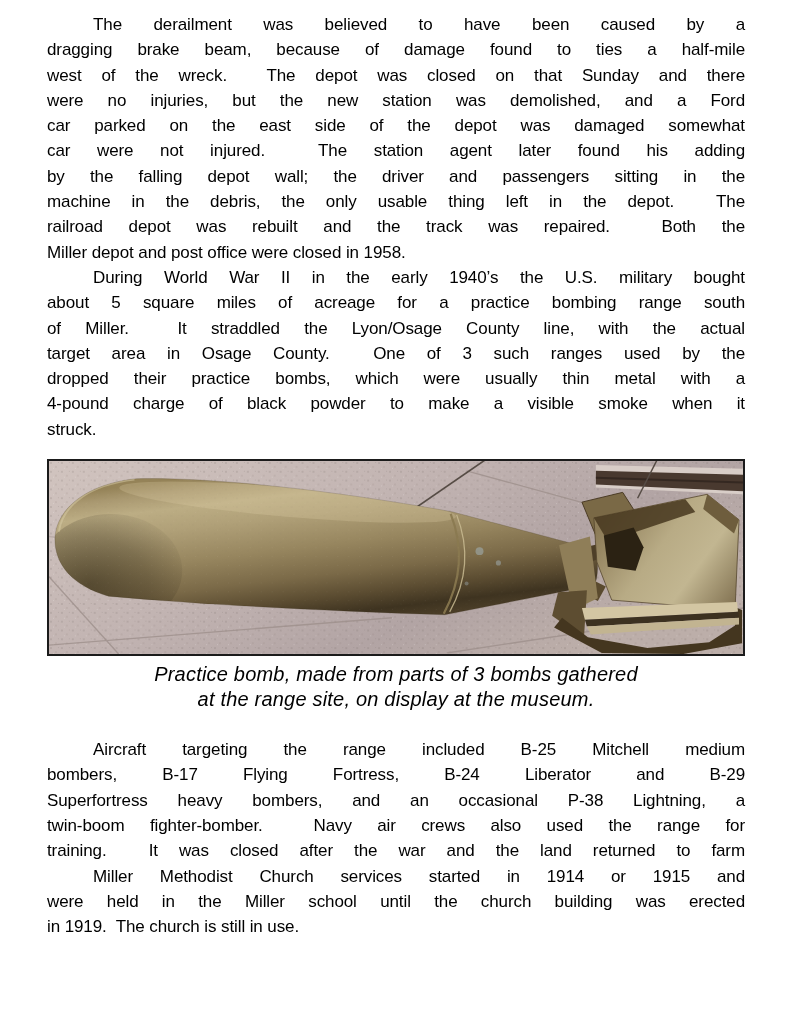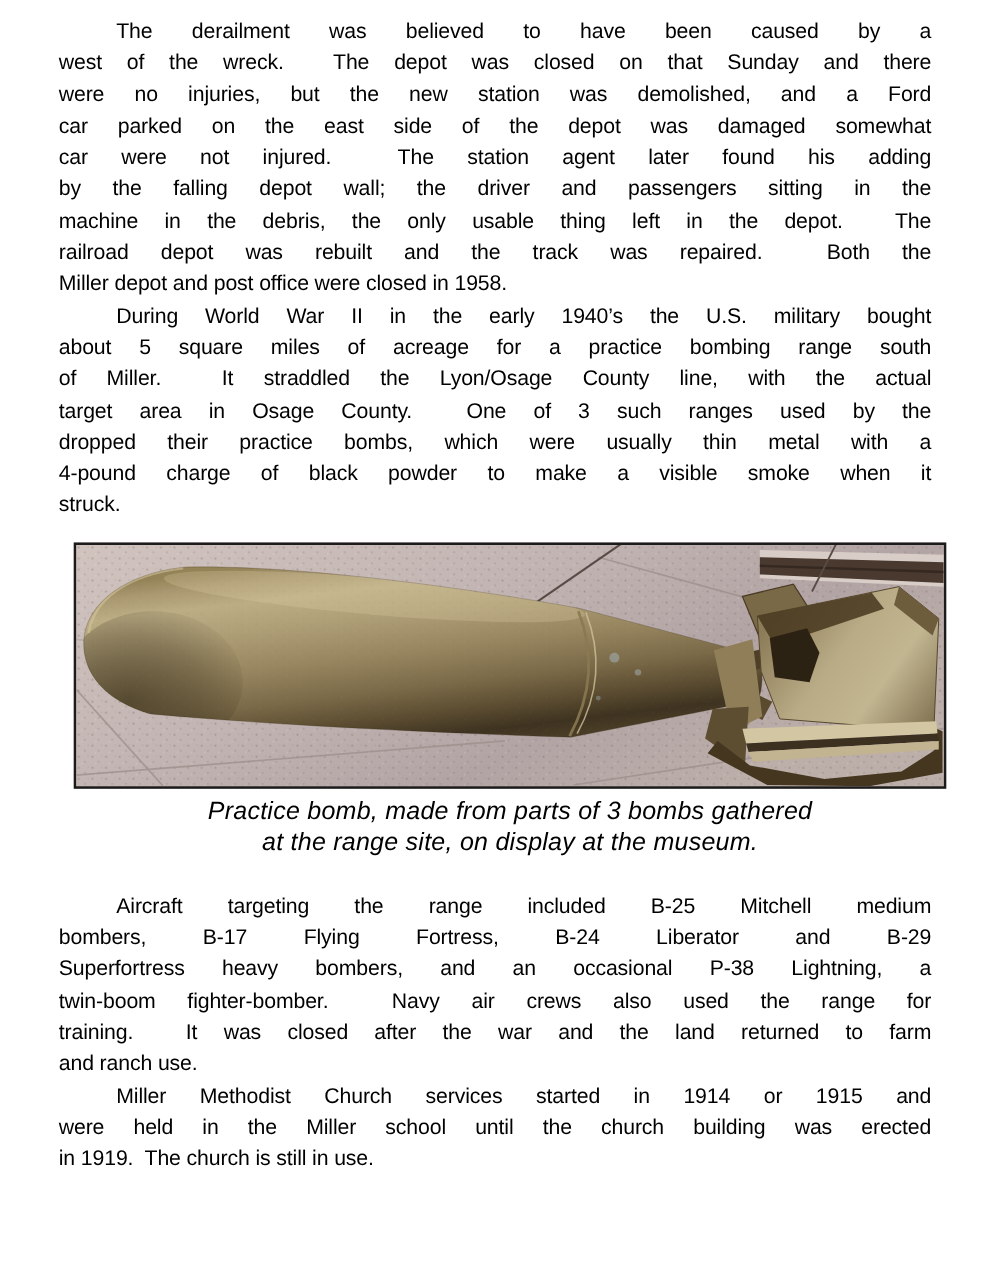--- a/index.html
+++ b/index.html
@@ -12,21 +12,21 @@
     width: 791px; height: 1023px;
     padding: 12px 46px 0 47px;
     background: #ffffff;
     color: #000000;
   }
   .text-block { font-size: 17px; line-height: 25.3px; font-weight: 400; letter-spacing: -0.1px; }
   .line { text-align: justify; text-align-last: justify; }
   .line.first { text-indent: 46px; }
   .line.last { text-align-last: left; }
 
-  .figure { margin: 17px 0 0 12px; padding: 0; }
+  .figure { margin: 17px 0 0 0; padding: 0; }
   .photo {
     width: 698px; height: 197px;
     border: 2px solid #1b1b1b;
     box-sizing: border-box;
     background: #c2b4b1;
   }
   .photo svg { display: block; width: 100%; height: 100%; }
   .caption {
     margin-top: 6px;
     width: 698px;
@@ -36,20 +36,21 @@
   }
   .text-block.bottom { margin-top: 25px; }
 </style>
 </head>
 <body>
 
 <div class="page">
 
   <section class="text-block">
       <div class="line first">The derailment was believed to have been caused by a</div>
+      <div class="line">dragging brake beam, because of damage found to ties a half-mile</div>
       <div class="line">west of the wreck.&nbsp; The depot was closed on that Sunday and there</div>
       <div class="line">were no injuries, but the new station was demolished, and a Ford</div>
       <div class="line">car parked on the east side of the depot was damaged somewhat</div>
       <div class="line">car were not injured.&nbsp; The station agent later found his adding</div>
       <div class="line">by the falling depot wall; the driver and passengers sitting in the</div>
       <div class="line">machine in the debris, the only usable thing left in the depot.&nbsp; The</div>
       <div class="line">railroad depot was rebuilt and the track was repaired.&nbsp; Both the</div>
       <div class="line last">Miller depot and post office were closed in 1958.</div>
       <div class="line first">During World War II in the early 1940’s the U.S. military bought</div>
       <div class="line">about 5 square miles of acreage for a practice bombing range south</div>
@@ -161,19 +162,18 @@
       <div class="caption-line">at the range site, on display at the museum.</div>
     </figcaption>
   </figure>
 
   <section class="text-block bottom">
       <div class="line first">Aircraft targeting the range included B-25 Mitchell medium</div>
       <div class="line">bombers, B-17 Flying Fortress, B-24 Liberator and B-29</div>
       <div class="line">Superfortress heavy bombers, and an occasional P-38 Lightning, a</div>
       <div class="line">twin-boom fighter-bomber.&nbsp; Navy air crews also used the range for</div>
       <div class="line">training.&nbsp; It was closed after the war and the land returned to farm</div>
-      <div class="line last">and ranch use.</div>
       <div class="line first">Miller Methodist Church services started in 1914 or 1915 and</div>
       <div class="line">were held in the Miller school until the church building was erected</div>
       <div class="line last">in 1919.&nbsp; The church is still in use.</div>
     </section>
 
 </div>
 
 </body></html>

